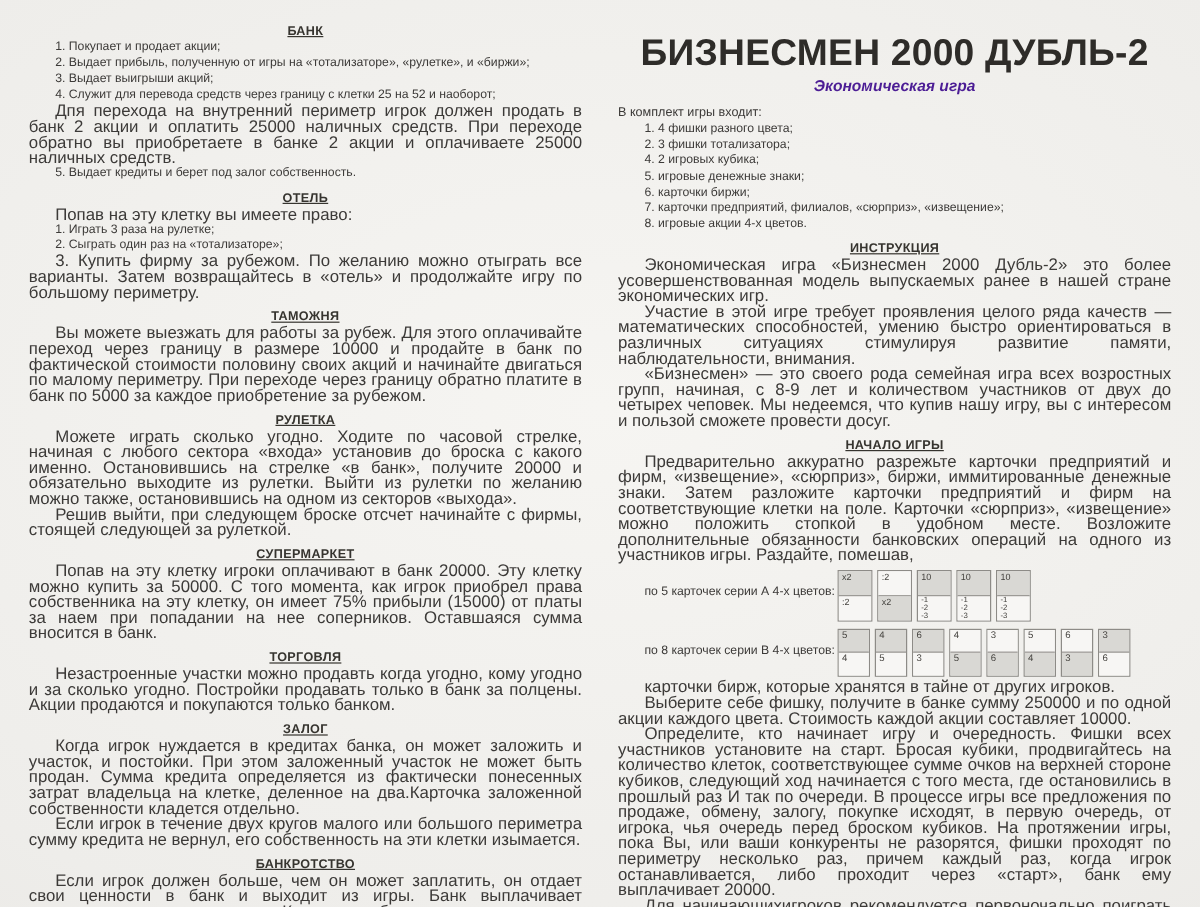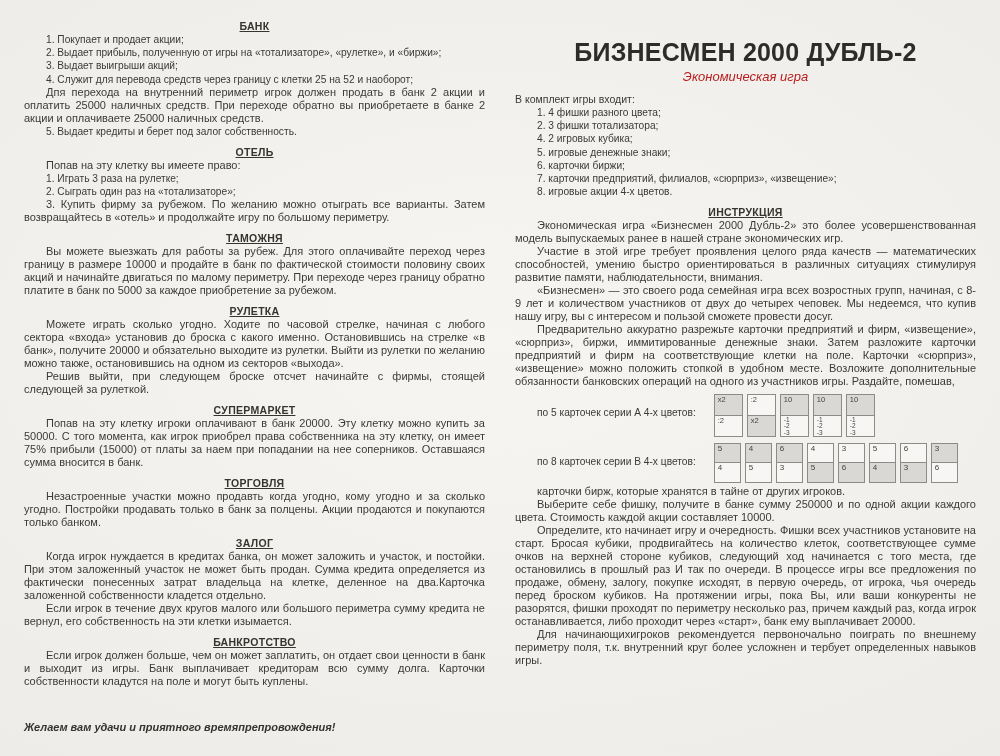--- a/index.html
+++ b/index.html
@@ -46,42 +46,42 @@
   h2.section-head {
     font-size: 10.5px;
     font-weight: bold;
     text-align: center;
     margin: 8px 0 1px 0;
     letter-spacing: 0.3px;
     color: #36342f;
     text-decoration: underline;
   }
   h1.doc-title {
-    font-size: 25px;
+    font-size: 31px;
     font-weight: bold;
     text-align: center;
-    margin: 26px 0 2px 0;
+    margin: 14px 0 2px 0;
     letter-spacing: 0.2px;
     color: #2e2c29;
   }
   .doc-subtitle {
     font-size: 13px;
     font-style: italic;
-    font-weight: normal;
+    font-weight: bold;
     text-align: center;
     margin: 0 0 9px 0;
-    color: #b91c1c;
+    color: #4c1d95;
   }
   .kit-label {
     font-size: 10.5px;
     margin: 0 0 1px 0;
     color: #3c3a38;
   }
   p.para {
-    font-size: 11px;
+    font-size: 14px;
     line-height: 13.0px;
     margin: 0 0 0 0;
     text-align: justify;
     text-justify: inter-word;
     text-indent: 22px;
     color: #3c3a38;
   }
   ol.numlist, ul.plainlist {
     margin: 0;
     padding: 0;
@@ -112,21 +112,21 @@
     font-size: 10.2px;
     line-height: 13px;
     padding-left: 22px;
     padding-top: 12px;
     white-space: nowrap;
     color: #3c3a38;
   }
   .cards {
     display: flex;
     gap: 4px;
-    margin-left: 18px;
+    margin-left: 2px;
   }
   .card {
     width: 29px;
     height: 43px;
     border: 1px solid #8d8b87;
     box-sizing: border-box;
     display: flex;
     flex-direction: column;
     background: #f4f3f1;
   }
@@ -226,20 +226,21 @@
       <li>6. карточки биржи;</li>
       <li>7. карточки предприятий, филиалов, «сюрприз», «извещение»;</li>
       <li>8. игровые акции 4-х цветов.</li>
     </ul>
 
     <h2 class="section-head">ИНСТРУКЦИЯ</h2>
     <p class="para">Экономическая игра «Бизнесмен 2000 Дубль-2» это более усовершенствованная модель выпускаемых ранее в нашей стране экономических игр.</p>
     <p class="para">Участие в этой игре требует проявления целого ряда качеств — математических способностей, умению быстро ориентироваться в различных ситуациях стимулируя развитие памяти, наблюдательности, внимания.</p>
     <p class="para">«Бизнесмен» — это своего рода семейная игра всех возростных групп, начиная, с 8-9 лет и количеством участников от двух до четырех чеповек. Мы недеемся, что купив нашу игру, вы с интересом и пользой сможете провести досуг.</p>
 
+    <h2 class="section-head">НАЧАЛО ИГРЫ</h2>
     <p class="para">Предварительно аккуратно разрежьте карточки предприятий и фирм, «извещение», «сюрприз», биржи, иммитированные денежные знаки. Затем разложите карточки предприятий и фирм на соответствующие клетки на поле. Карточки «сюрприз», «извещение» можно положить стопкой в удобном месте. Возложите дополнительные обязанности банковских операций на одного из участников игры. Раздайте, помешав,</p>
 
     <div class="card-row">
       <div class="card-row-label">по 5 карточек серии А 4-х цветов:</div>
       <div class="cards series-a">
         <div class="card">
           <div class="half top shaded">x2</div>
           <div class="half bottom plain">:2</div>
         </div>
         <div class="card">

